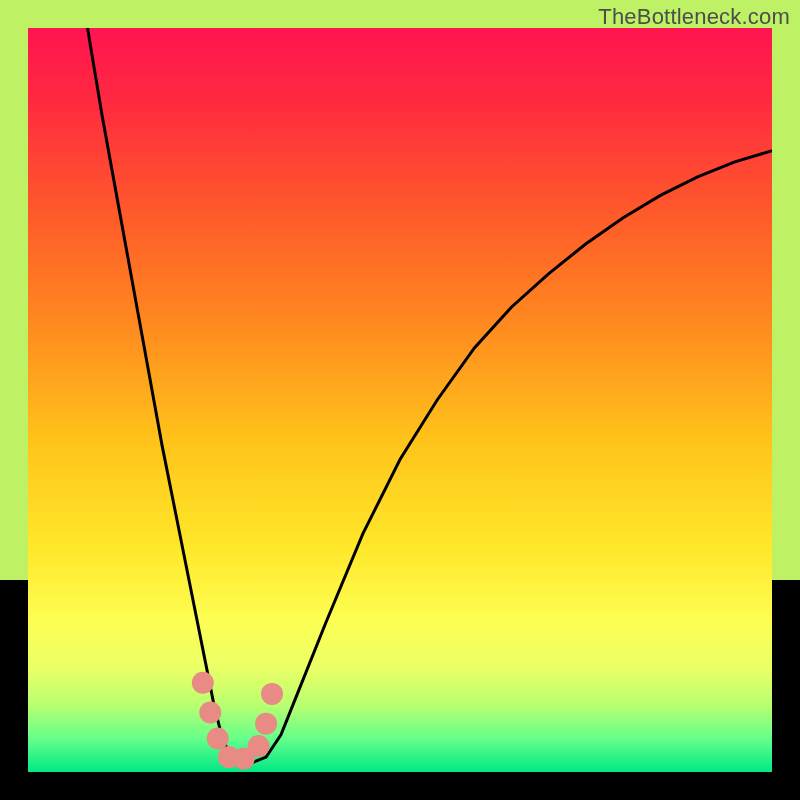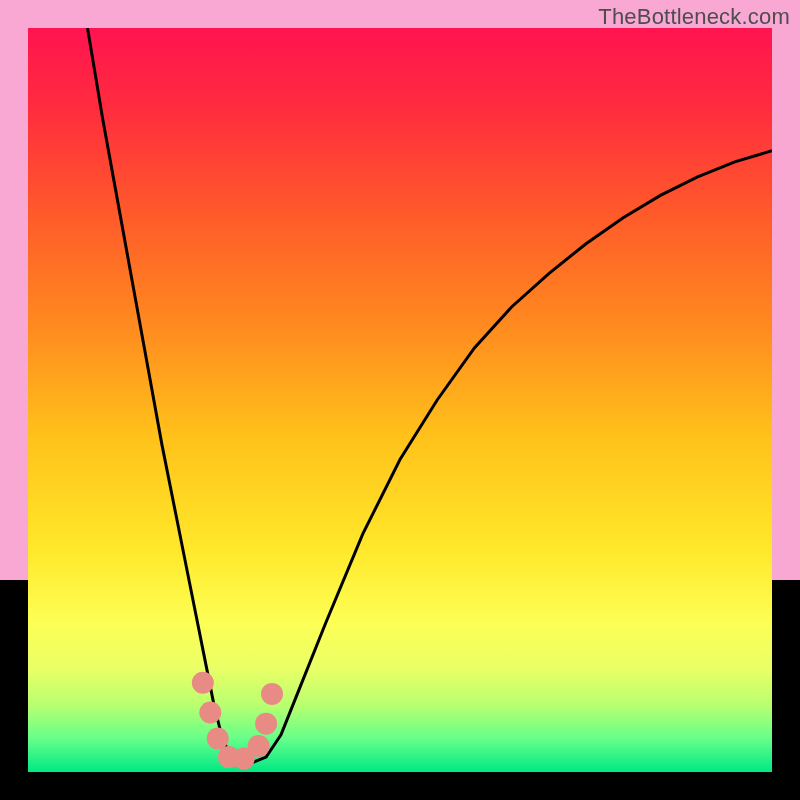--- a/index.html
+++ b/index.html
@@ -10,21 +10,21 @@
     background: #000;
     overflow: hidden;
     font-family: Arial, Helvetica, sans-serif;
   }
   .frame {
     position: absolute;
     top: 0;
     left: 0;
     width: 800px;
     height: 580px;
-    background: #f9a8d4;
+    background: #bef264;
   }
   .watermark {
     position: absolute;
     top: 4px;
     right: 10px;
     color: #4d4d4d;
     font-size: 22px;
     letter-spacing: 0.2px;
     font-weight: 400;
     z-index: 10;

